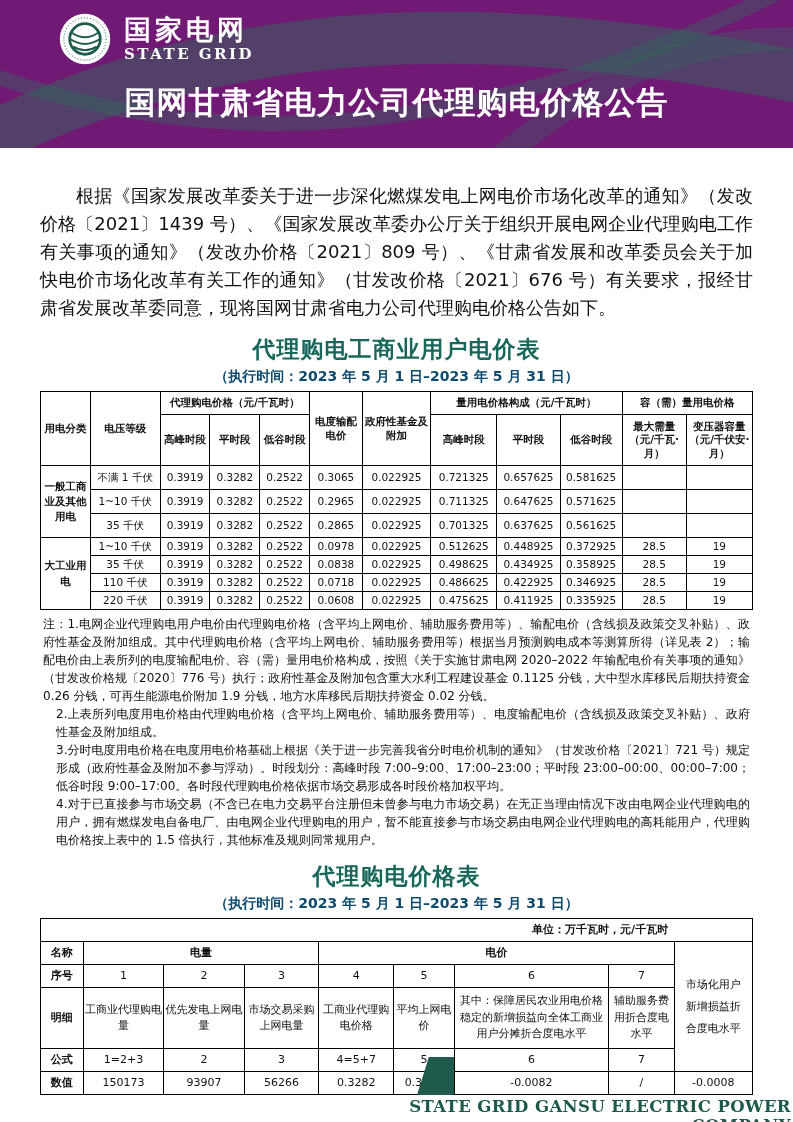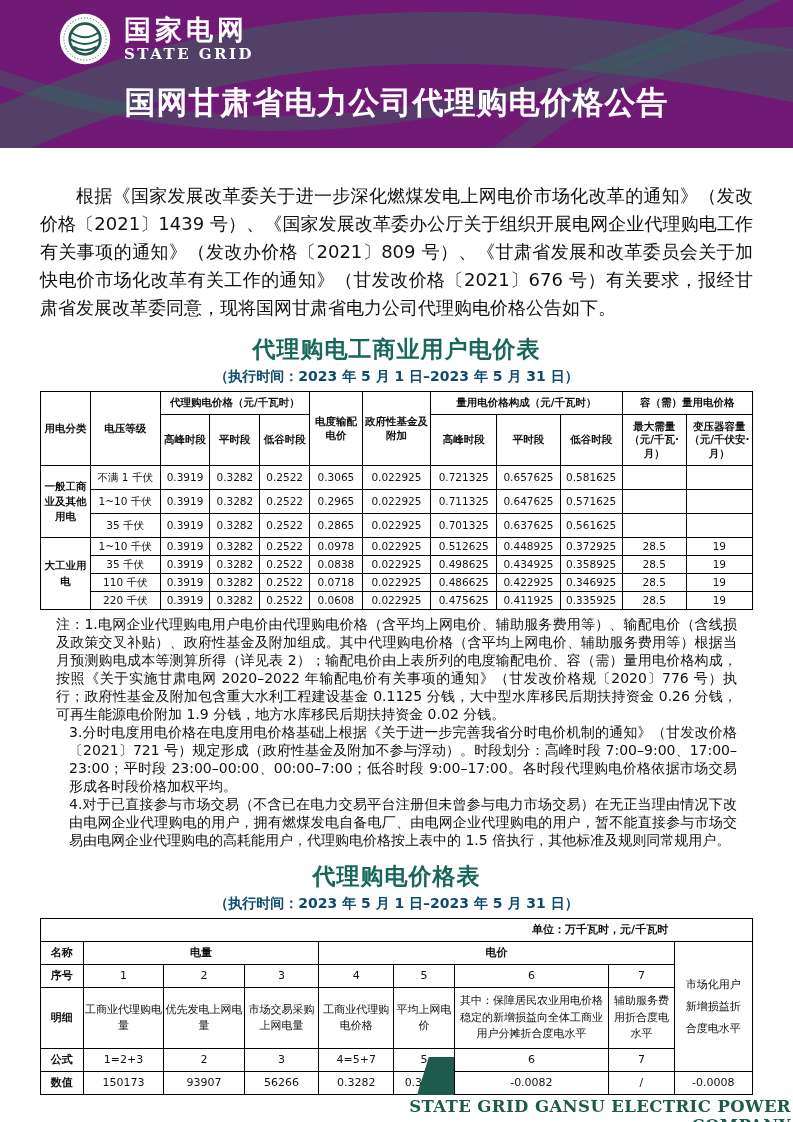--- a/index.html
+++ b/index.html
@@ -28,21 +28,21 @@
         word-break:break-all;overflow:hidden;}
   th{font-size:10.5px;font-weight:bold;line-height:1.3;}
   td{font-size:10.5px;line-height:1.25;}
 
   .t1 .h1 th{height:20px;}
   .t1 .h2 th{height:48px;}
   .t1 .g1 td{height:21px;}
   .t1 .g2 td{height:15px;}
   .t1 td.cat{font-weight:bold;line-height:1.45;}
 
-  .notes{margin:5px 16px 0;font-size:14px;line-height:18px;text-align:justify;}
+  .notes{margin:5px 3px 0;font-size:12px;line-height:18px;text-align:justify;}
   .notes p{margin:0;}
   .notes p.first{text-indent:0;}
   .notes p.rest{padding-left:13px;}
 
   .t2 td.unit{border-right:none;text-align:right;padding-right:6px;font-size:11px;font-weight:bold;height:19px;}
   .t2 td.unit-r{border-left:none;}
   .t2 td{height:20px;font-size:11px;}
   .t2 tr.detail td{height:58px;line-height:1.5;}
   .t2 td.side{line-height:2.0;padding:0 9px;}
   .t2 td.lbl{font-weight:bold;}
@@ -223,20 +223,21 @@
           <td>0.411925</td>
           <td>0.335925</td>
           <td>28.5</td>
           <td>19</td>
         </tr>
       </tbody>
     </table>
 
     <div class="notes">
       <p class="first"><span>注：</span><span>1.电网企业代理购电用户电价由代理购电价格（含平均上网电价、辅助服务费用等）、输配电价（含线损及政策交叉补贴）、政府性基金及附加组成。其中代理购电价格（含平均上网电价、辅助服务费用等）根据当月预测购电成本等测算所得（详见表 2）；输配电价由上表所列的电度输配电价、容（需）量用电价格构成，按照《关于实施甘肃电网 2020–2022 年输配电价有关事项的通知》（甘发改价格规〔2020〕776 号）执行；政府性基金及附加包含重大水利工程建设基金 0.1125 分钱，大中型水库移民后期扶持资金 0.26 分钱，可再生能源电价附加 1.9 分钱，地方水库移民后期扶持资金 0.02 分钱。</span></p>
+      <p class="rest">2.上表所列电度用电价格由代理购电价格（含平均上网电价、辅助服务费用等）、电度输配电价（含线损及政策交叉补贴）、政府性基金及附加组成。</p>
       <p class="rest">3.分时电度用电价格在电度用电价格基础上根据《关于进一步完善我省分时电价机制的通知》（甘发改价格〔2021〕721 号）规定形成（政府性基金及附加不参与浮动）。时段划分：高峰时段 7:00–9:00、17:00–23:00；平时段 23:00–00:00、00:00–7:00；低谷时段 9:00–17:00。各时段代理购电价格依据市场交易形成各时段价格加权平均。</p>
       <p class="rest">4.对于已直接参与市场交易（不含已在电力交易平台注册但未曾参与电力市场交易）在无正当理由情况下改由电网企业代理购电的用户，拥有燃煤发电自备电厂、由电网企业代理购电的用户，暂不能直接参与市场交易由电网企业代理购电的高耗能用户，代理购电价格按上表中的 1.5 倍执行，其他标准及规则同常规用户。</p>
     </div>
 
     <div class="tbl-title">代理购电价格表</div>
     <div class="tbl-period">（执行时间：2023 年 5 月 1 日–2023 年 5 月 31 日）</div>
 
     <table class="t2">
       <colgroup>
         <col style="width:6%">

